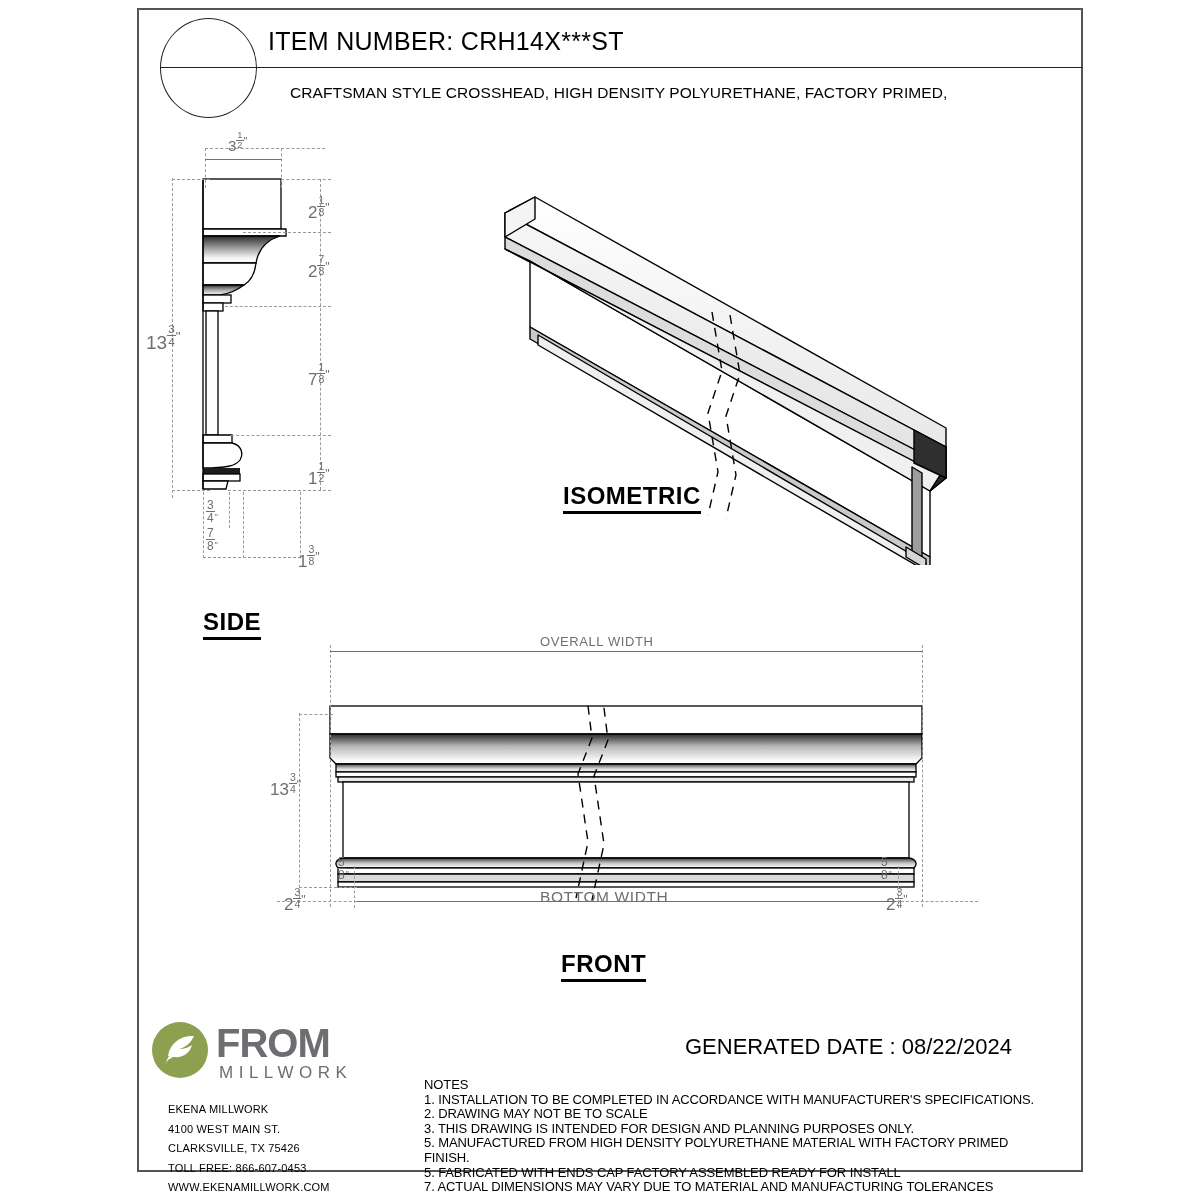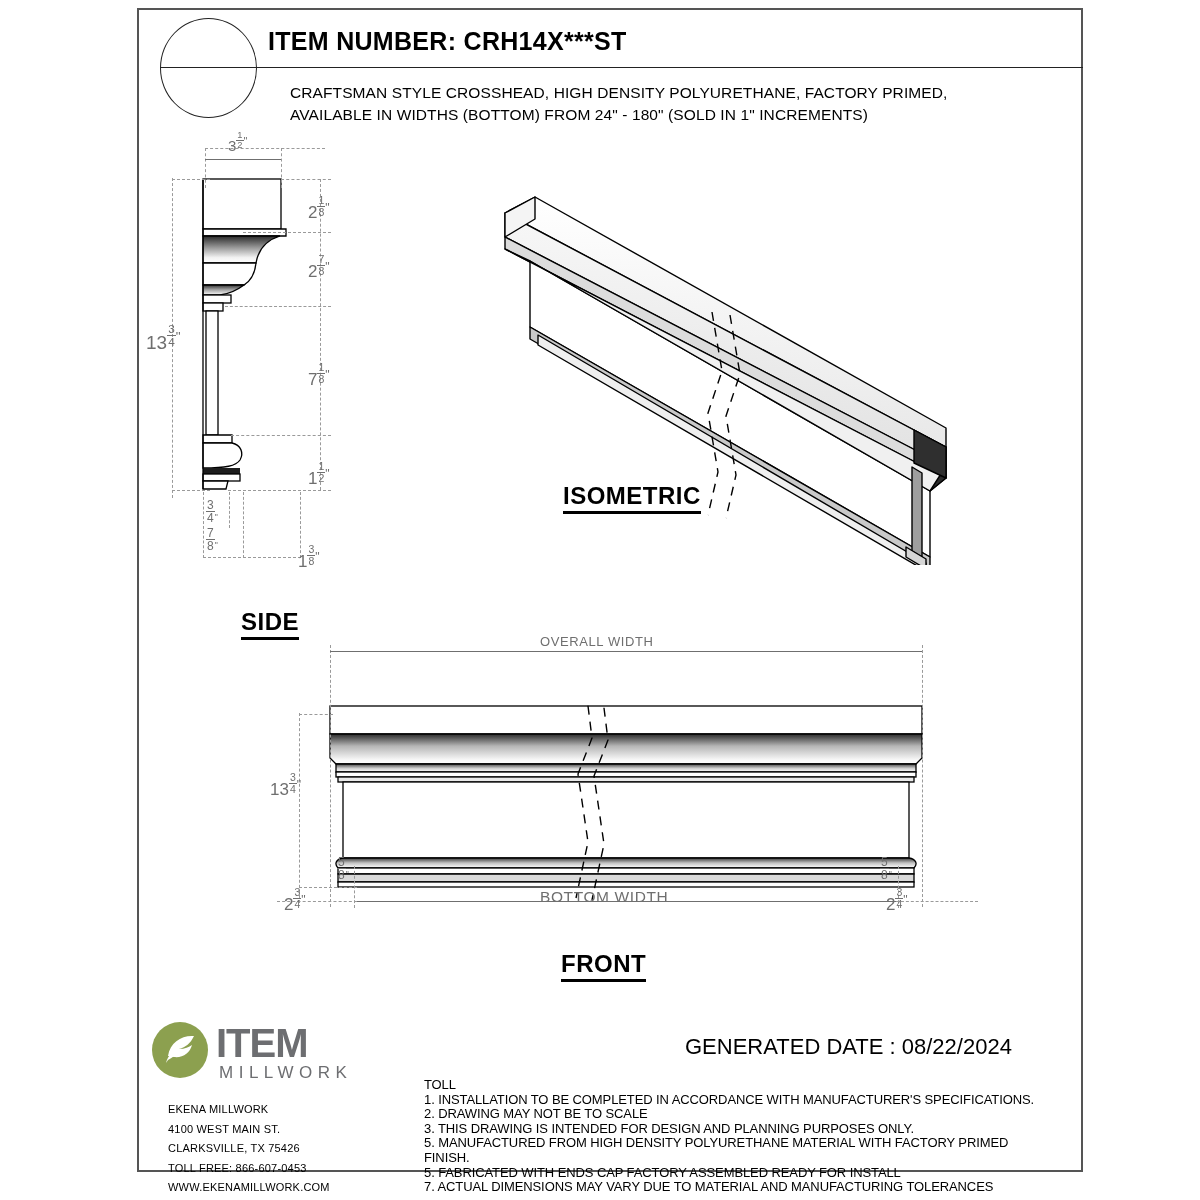--- a/index.html
+++ b/index.html
@@ -9,21 +9,21 @@
   .frame{position:absolute;left:137px;top:8px;width:946px;height:1164px;
          border:2px solid #555;box-sizing:border-box;}
 
   
   .rev-circle{position:absolute;left:160px;top:18px;width:97px;height:100px;
               border:1.5px solid #222;border-radius:50%;box-sizing:border-box;}
   .rev-line{position:absolute;left:160px;top:67px;width:97px;height:0;
             border-top:1.4px solid #222;}
   .hdr-rule{position:absolute;left:257px;top:67px;width:826px;height:0;
             border-top:1.4px solid #222;}
-  .item-no{position:absolute;left:268px;top:27px;font-size:25px;font-weight:bold;
+  .item-no{position:absolute;left:268px;top:27px;font-size:25px;font-weight:normal;
            letter-spacing:.3px;white-space:nowrap;text-align:center;}
   .desc{position:absolute;left:270px;top:82px;width:810px;font-size:15.5px;
         line-height:22px;letter-spacing:.1px;margin-left:20px;}
   .desc div{white-space:nowrap;}
 
   
   .dim{position:absolute;color:#6f6f6f;font-size:15px;white-space:nowrap;
        font-family:"Liberation Sans",sans-serif;}
   .frac{display:inline-block;font-size:.62em;line-height:1;vertical-align:.18em;
         text-align:center;position:relative;top:-1px;}
@@ -62,21 +62,20 @@
   <div class="frame"></div>
 
   <div class="rev-circle"></div>
   <div class="rev-line"></div>
   <div class="hdr-rule"></div>
 
   <div class="item-no">ITEM NUMBER: CRH14X***ST</div>
 
   <div class="desc">
     <div>CRAFTSMAN STYLE CROSSHEAD, HIGH DENSITY POLYURETHANE, FACTORY PRIMED,</div>
-    <div>AVAILABLE IN WIDTHS (BOTTOM) FROM 24" - 180" (SOLD IN 1" INCREMENTS)</div>
   </div>
 
   <svg width="240" height="470" viewBox="0 0 240 470" style="position:absolute;left:140px;top:135px;">
     <defs>
       <linearGradient id="gA" x1="0" y1="0" x2="0" y2="1">
         <stop offset="0" stop-color="#2a2a2a"></stop>
           <stop offset=".45" stop-color="#9e9e9e"></stop>
         <stop offset=".8" stop-color="#f2f2f2"></stop>
           <stop offset="1" stop-color="#ffffff"></stop>
       </linearGradient>
@@ -163,21 +162,21 @@
   <div class="dim" style="left:206px;top:500px;font-size:12px;">
     <span class="frac" style="font-size:12px;"><i>3</i><u>4</u></span><span class="inch">"</span>
   </div>
   <div class="dim" style="left:206px;top:528px;font-size:12px;">
     <span class="frac" style="font-size:12px;"><i>7</i><u>8</u></span><span class="inch">"</span>
   </div>
   <div class="dim" style="left:298px;top:545px;font-size:17px;">
     <span>1</span><span class="frac"><i>3</i><u>8</u></span><span class="inch">"</span>
   </div>
 
-  <div class="lbl" style="left:203px;top:608px;margin-left:38px;">SIDE</div>
+  <div class="lbl" style="left:203px;top:608px;">SIDE</div>
 
   <svg width="520" height="390" viewBox="0 0 520 390" style="position:absolute;left:460px;top:175px;">
     <defs>
       <linearGradient id="isoTop" x1="0" y1="0" x2="0" y2="1">
         <stop offset="0" stop-color="#ffffff"></stop>
           <stop offset="1" stop-color="#e8e8e8"></stop>
       </linearGradient>
       <linearGradient id="isoFace" x1="0" y1="0" x2="0" y2="1">
         <stop offset="0" stop-color="#f7f7f7"></stop>
           <stop offset="1" stop-color="#e2e2e2"></stop>
@@ -293,35 +292,35 @@
 
   <div class="lbl" style="left:561px;top:950px;">FRONT</div>
 
   <div class="logo-circle">
     <svg width="56" height="56" viewBox="0 0 56 56">
       <path d="M16 34 C18 20 30 13 42 14 C38 22 34 25 27 27 C33 27 37 25 40 23
                C38 31 31 36 22 35 Z" fill="#ffffff"></path>
       <path d="M14 41 C16 33 21 29 27 28 C24 33 20 36 16 38 Z" fill="#ffffff"></path>
     </svg>
   </div>
-  <div class="logo-name">ITEM</div>
+  <div class="logo-name">FROM</div>
   <div class="logo-sub">MILLWORK</div>
 
   <div class="addr">
     <div>EKENA MILLWORK</div>
     <div>4100 WEST MAIN ST.</div>
     <div>CLARKSVILLE, TX 75426</div>
     <div>TOLL FREE: 866-607-0453</div>
     <div>WWW.EKENAMILLWORK.COM</div>
   </div>
 
   <div class="gendate">GENERATED DATE : 08/22/2024</div>
 
   <div class="notes">
-    <div>TOLL</div>
+    <div>NOTES</div>
     <div>1. INSTALLATION TO BE COMPLETED IN ACCORDANCE WITH MANUFACTURER'S SPECIFICATIONS.</div>
     <div>2. DRAWING MAY NOT BE TO SCALE</div>
     <div>3. THIS DRAWING IS INTENDED FOR DESIGN AND PLANNING PURPOSES ONLY.</div>
     <div class="wrap" style="width:620px;">5. MANUFACTURED FROM HIGH DENSITY POLYURETHANE MATERIAL WITH FACTORY PRIMED FINISH.</div>
     <div>5. FABRICATED WITH ENDS CAP FACTORY ASSEMBLED READY FOR INSTALL</div>
     <div>7. ACTUAL DIMENSIONS MAY VARY DUE TO MATERIAL AND MANUFACTURING TOLERANCES</div>
   </div>
 
 </div>
 

